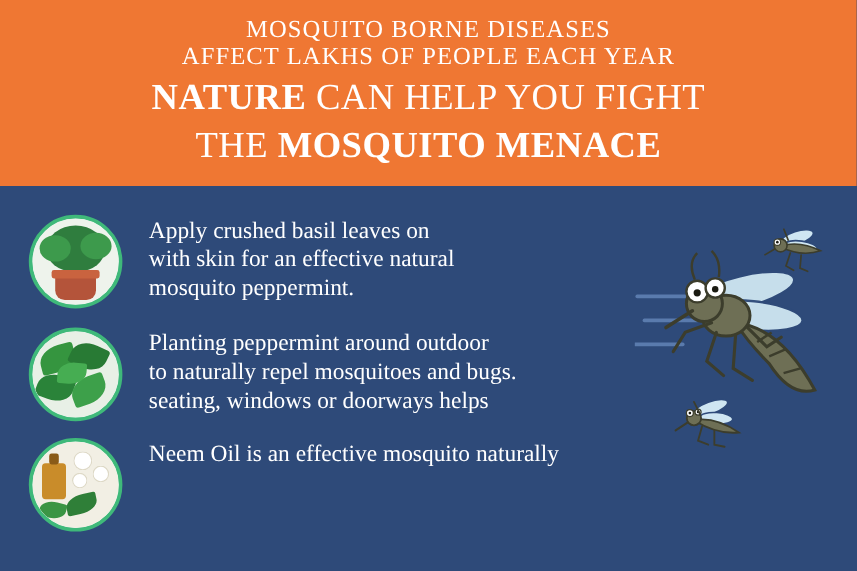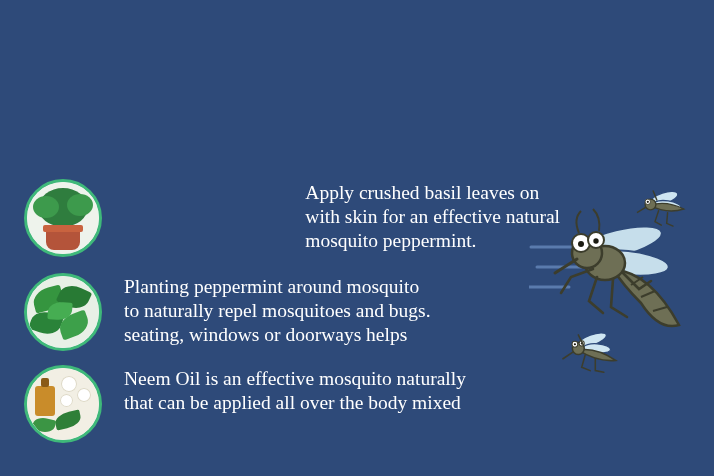--- a/index.html
+++ b/index.html
@@ -71,21 +71,21 @@
     top: 0;
     width: 560px;
     padding-top: 24px;
   }
   .tip-row {
     display: flex;
     align-items: flex-start;
     margin-bottom: 16px;
     padding-left: 24px;
   }
-  .tip-row:nth-child(1) { margin-bottom: 16px; justify-content: space-between; }
+  .tip-row:nth-child(1) { margin-bottom: 16px; }
   .tip-row:nth-child(2) { margin-bottom: 14px; }
 
   .badge {
     position: relative;
     width: 72px;
     height: 72px;
     border-radius: 50%;
     flex: 0 0 72px;
     border: 3px solid #3fb97a;
     overflow: hidden;
@@ -214,20 +214,30 @@
     border-radius: 60% 10% 60% 10%;
   }
   .nl1 { width: 26px; height: 16px; left: 28px; top: 44px; transform: rotate(-12deg); }
   .nl2 { width: 22px; height: 14px; left: 6px;  top: 50px; transform: rotate(14deg); background:#3b9544; }
 </style>
 </head>
 <body>
 
 <div class="poster">
 
+  <div class="header">
+    <div class="header-line header-small">MOSQUITO BORNE DISEASES</div>
+    <div class="header-line header-small">AFFECT LAKHS OF PEOPLE EACH YEAR</div>
+    <div class="header-line header-big">
+      <span class="bold">NATURE</span><span class="thin"> CAN HELP YOU FIGHT</span>
+    </div>
+    <div class="header-line header-big">
+      <span class="thin">THE </span><span class="bold">MOSQUITO MENACE</span>
+    </div>
+  </div>
 
   <div class="body-panel">
 
     <div class="tips">
 
       <div class="tip-row">
         <div class="badge">
           <div class="badge-inner">
             <div style="position:absolute;inset:0;background:#eef3ec;"></div>
             <div class="leafball"></div>
@@ -246,41 +256,40 @@
           <div class="badge-inner">
             <div class="mint-bg"></div>
             <div class="mint-leaf mint-l1"></div>
             <div class="mint-leaf mint-l2"></div>
             <div class="mint-leaf mint-l3"></div>
             <div class="mint-leaf mint-l4"></div>
             <div class="mint-leaf mint-l5"></div>
           </div>
         </div>
         <div class="tip-text">
-          <span class="ln">Planting peppermint around mosquito</span>
+          <span class="ln">Planting peppermint around outdoor</span>
           <span class="ln">to naturally repel mosquitoes and bugs.</span>
           <span class="ln">seating, windows or doorways helps</span>
         </div>
       </div>
 
       <div class="tip-row">
         <div class="badge">
           <div class="badge-inner">
             <div class="neem-bg"></div>
             <div class="neem-leafy nl1"></div>
             <div class="neem-leafy nl2"></div>
             <div class="neem-bottle"></div>
             <div class="neem-flower nf1"></div>
             <div class="neem-flower nf2"></div>
             <div class="neem-flower nf3"></div>
           </div>
         </div>
         <div class="tip-text">
           <span class="ln">Neem Oil is an effective mosquito naturally</span>
-          <span class="ln">that can be applied all over the body mixed</span>
         </div>
       </div>
 
     </div>
 
     <div class="mosquitoes">
       <svg width="185" height="321" viewBox="0 0 185 321" xmlns="http://www.w3.org/2000/svg">
 
         <g stroke="#5a7bad" stroke-width="3" stroke-linecap="round">
           <line x1="2" y1="92" x2="46" y2="92"></line>

